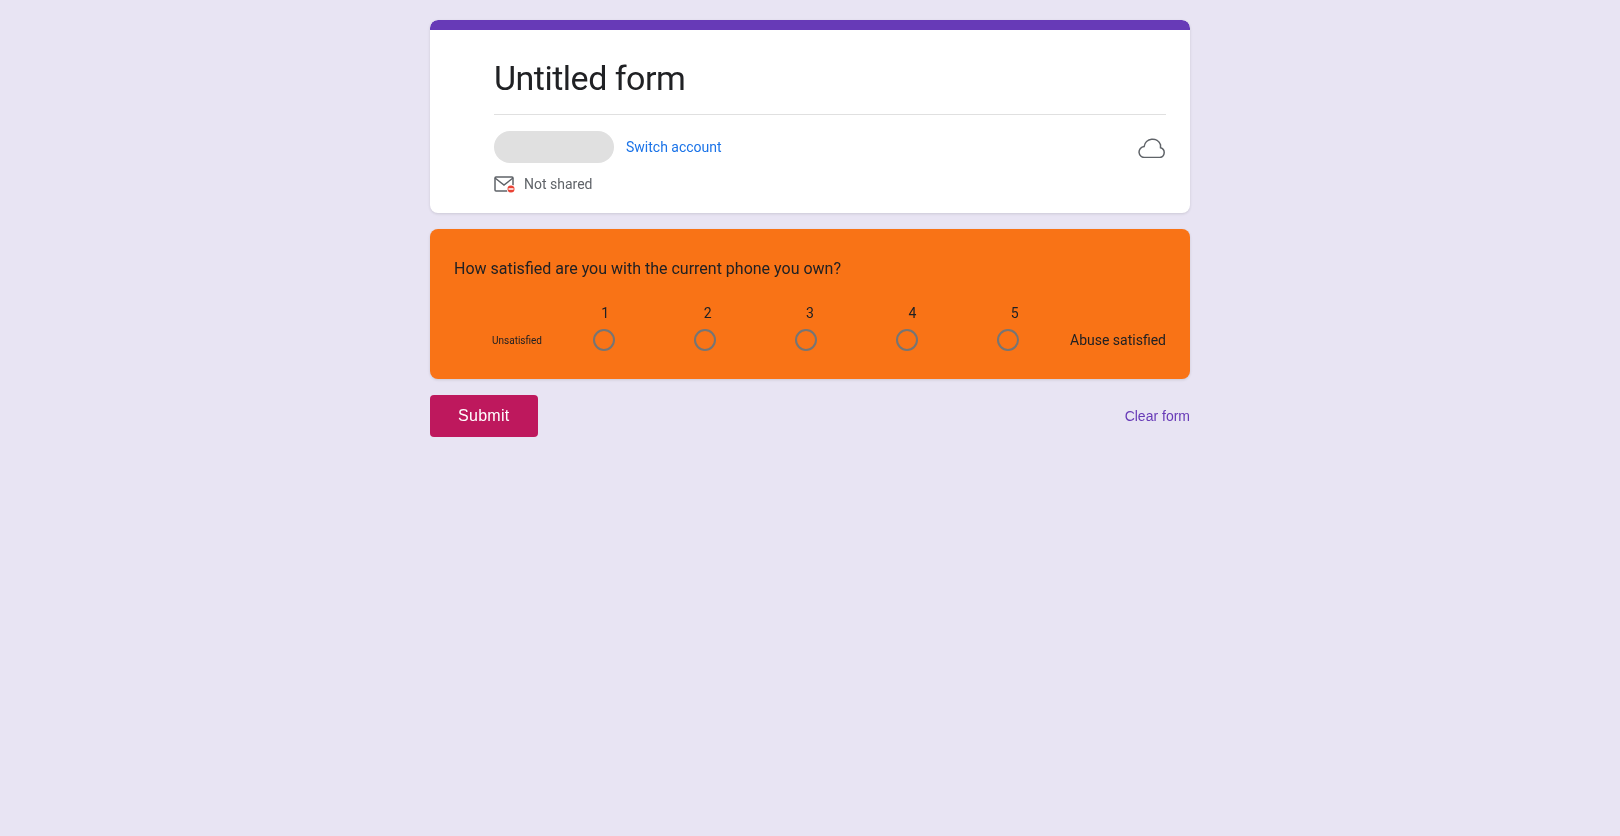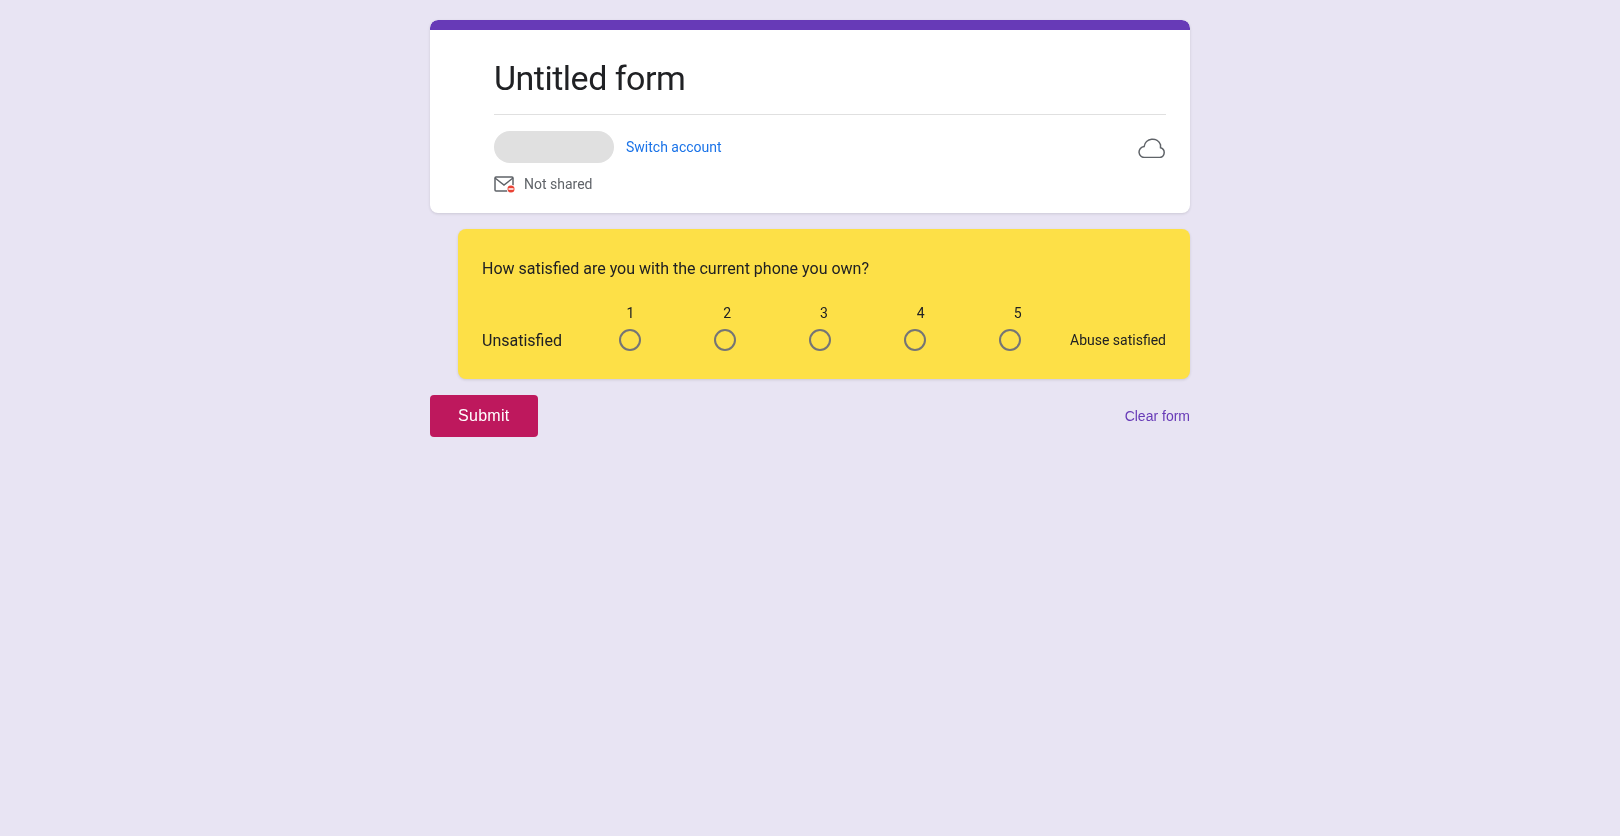--- a/index.html
+++ b/index.html
@@ -98,25 +98,24 @@
       font-size: 14px;
     }
 
     .email-icon {
       display: flex;
       align-items: center;
     }
 
     
     .question-card {
-      background: #fde047;
+      background: #f97316;
       border-radius: 8px;
       padding: 28px 24px;
       box-shadow: 0 1px 3px rgba(0,0,0,0.12);
-      margin-left: 28px;
     }
 
     .question-text {
       font-size: 16px;
       color: #202124;
       margin-bottom: 24px;
       font-weight: 400;
       line-height: 1.5;
     }
 
@@ -134,23 +133,24 @@
       width: 100%;
     }
 
     .scale-labels-row {
       display: flex;
       align-items: center;
       width: 100%;
     }
 
     .scale-left-label {
-      font-size: 16px;
+      font-size: 10px;
       color: #202124;
       min-width: 100px;
+      text-align: right;
       padding-right: 12px;
     }
 
     .scale-right-label {
       font-size: 14px;
       color: #202124;
       min-width: 100px;
       text-align: left;
       padding-left: 12px;
     }

